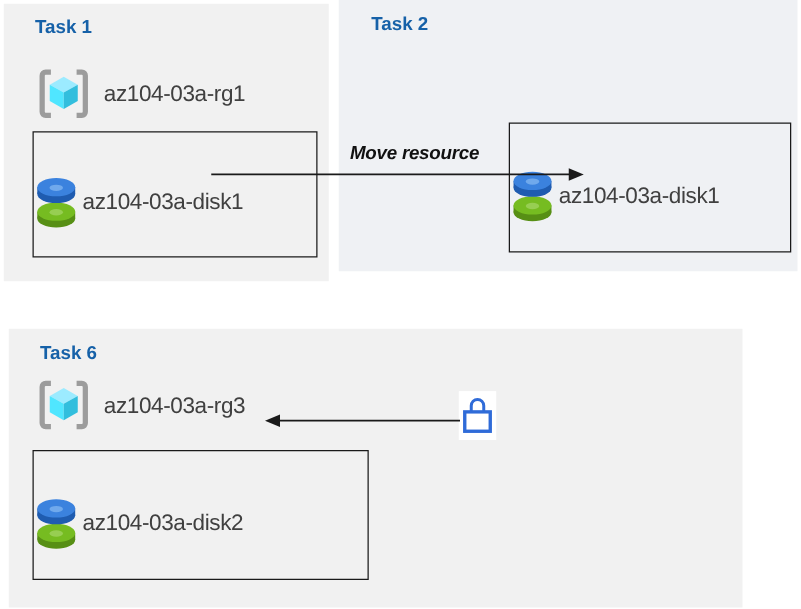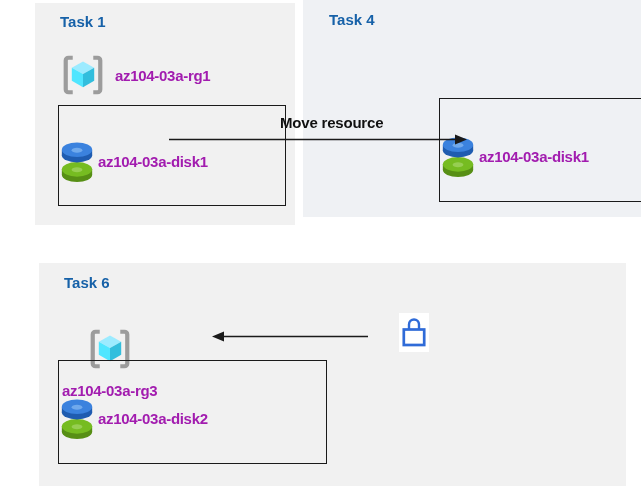--- a/index.html
+++ b/index.html
@@ -6,46 +6,46 @@
   html, body { background: #ffffff; }
   body {
     font-family: "Liberation Sans", sans-serif;
     width: 641px; height: 487px;
     position: relative;
     overflow: hidden;
     color: #111;
   }
   #canvas { position: absolute; left: 0; top: 0; width: 641px; height: 487px; }
 
-  .panel { position: absolute; margin-left: 32px; }
+  .panel { position: absolute; }
   .panel-1 { left: 3px;   top: 3px;   width: 260px; height: 222px; background: #f1f1f1; }
   .panel-2 { left: 271px; top: 0px;   width: 367px; height: 217px; background: #eff1f4; }
   .panel-3 { left: 7px;   top: 263px; width: 587px; height: 223px; background: #f1f1f1; }
 
   .panel-title {
     position: absolute;
     font-size: 15px; font-weight: 700; color: #1661a8;
     letter-spacing: 0px;
   }
   .p1-title { left: 25px; top: 10px; }
   .p2-title { left: 26px; top: 11px; }
   .p3-title { left: 25px; top: 11px; }
 
   .rg-row {
     position: absolute;
     display: flex; align-items: center; gap: 11px;
   }
   .p1-rg { left: 27px;  top: 50px; }
   .p2-rg { left: 136px; top: 52px; }
-  .p3-rg { left: 23px;  top: 64px; flex-direction: column; }
+  .p3-rg { left: 23px;  top: 39px; }
 
   .rg-icon svg { width: 42px; height: 44px; display: block; }
 
   .name-label {
-    font-size: 15px; font-weight: 700; color: #a21caf;
+    font-size: 18px; font-weight: 400; color: #404040;
     letter-spacing: -0.3px; white-space: nowrap;
   }
 
   .resource-box {
     position: absolute;
     border: 1.5px solid #1a1a1a;
     display: flex; flex-direction: row; align-items: center;
     gap: 3px;
   }
   .p1-box { left: 23px;  top: 102px; width: 228px; height: 101px; padding-top: 11px; }
@@ -64,21 +64,21 @@
   .lock-name { font-size: 15px; font-weight: 700; letter-spacing: -0.3px; white-space: nowrap; }
   .lock-type { font-size: 15px; margin-top: 3px; letter-spacing: -0.2px; }
   .lock-type .b { font-weight: 700; }
 
   #arrows {
     position: absolute; left: 0; top: 0; width: 641px; height: 487px;
     pointer-events: none; z-index: 5;
   }
   .arrow-label {
     position: absolute; left: 280px; top: 114px; z-index: 6;
-    font-size: 15px; font-weight: 700; color: #111; letter-spacing: -0.2px;
+    font-size: 15px; font-weight: 700; color: #111; letter-spacing: -0.2px; font-style: italic;
   }
   .defs-holder { position: absolute; width: 0; height: 0; overflow: hidden; }
 </style>
 </head>
 <body>
 
 <svg class="defs-holder" aria-hidden="true">
   <defs>
     <symbol id="sym-rg" viewBox="0 0 18 18">
       <path d="M4.6 1.6 H2.8 c-0.7 0 -1.2 0.5 -1.2 1.2 v12.4 c0 0.7 0.5 1.2 1.2 1.2 h1.8" fill="none" stroke="#9c9c9c" stroke-width="1.8" stroke-linejoin="round"></path>
@@ -121,21 +121,21 @@
       <span class="disk-icon">
         <svg>
             <use href="#sym-disk"></use>
           </svg>
       </span>
       <span class="name-label">az104-03a-disk1</span>
     </div>
   </section>
 
   <section class="panel panel-2">
-    <h2 class="panel-title p2-title">Task 4</h2>
+    <h2 class="panel-title p2-title">Task 2</h2>
     <div class="resource-box p2-box">
       <span class="disk-icon">
         <svg>
             <use href="#sym-disk"></use>
           </svg>
       </span>
       <span class="name-label">az104-03a-disk1</span>
     </div>
   </section>
 

